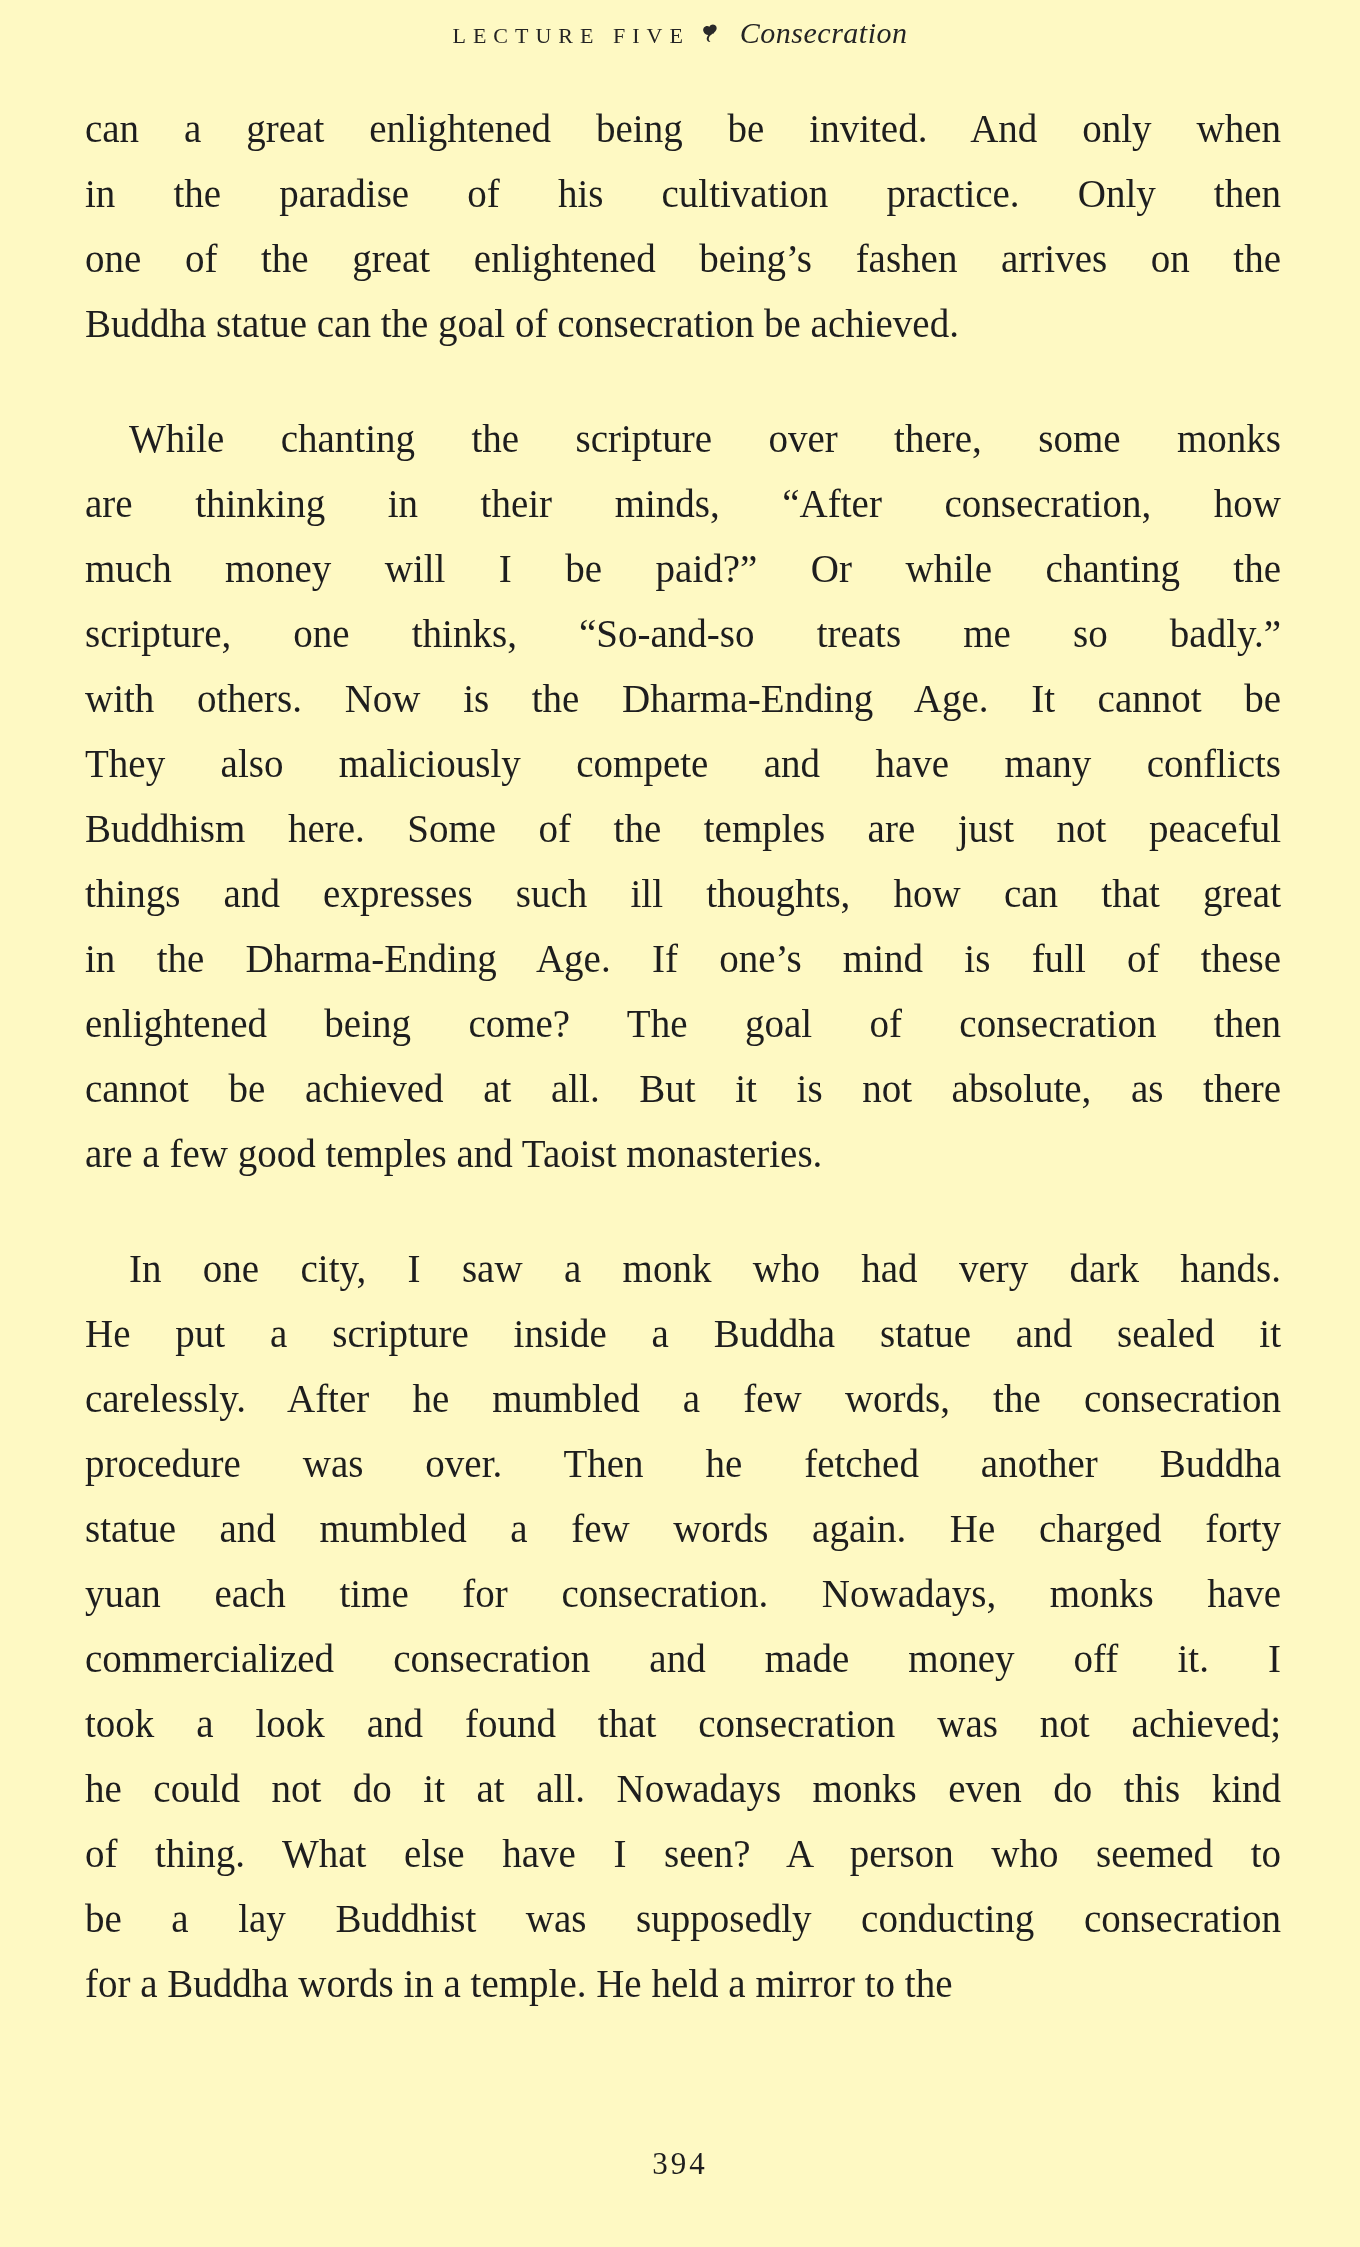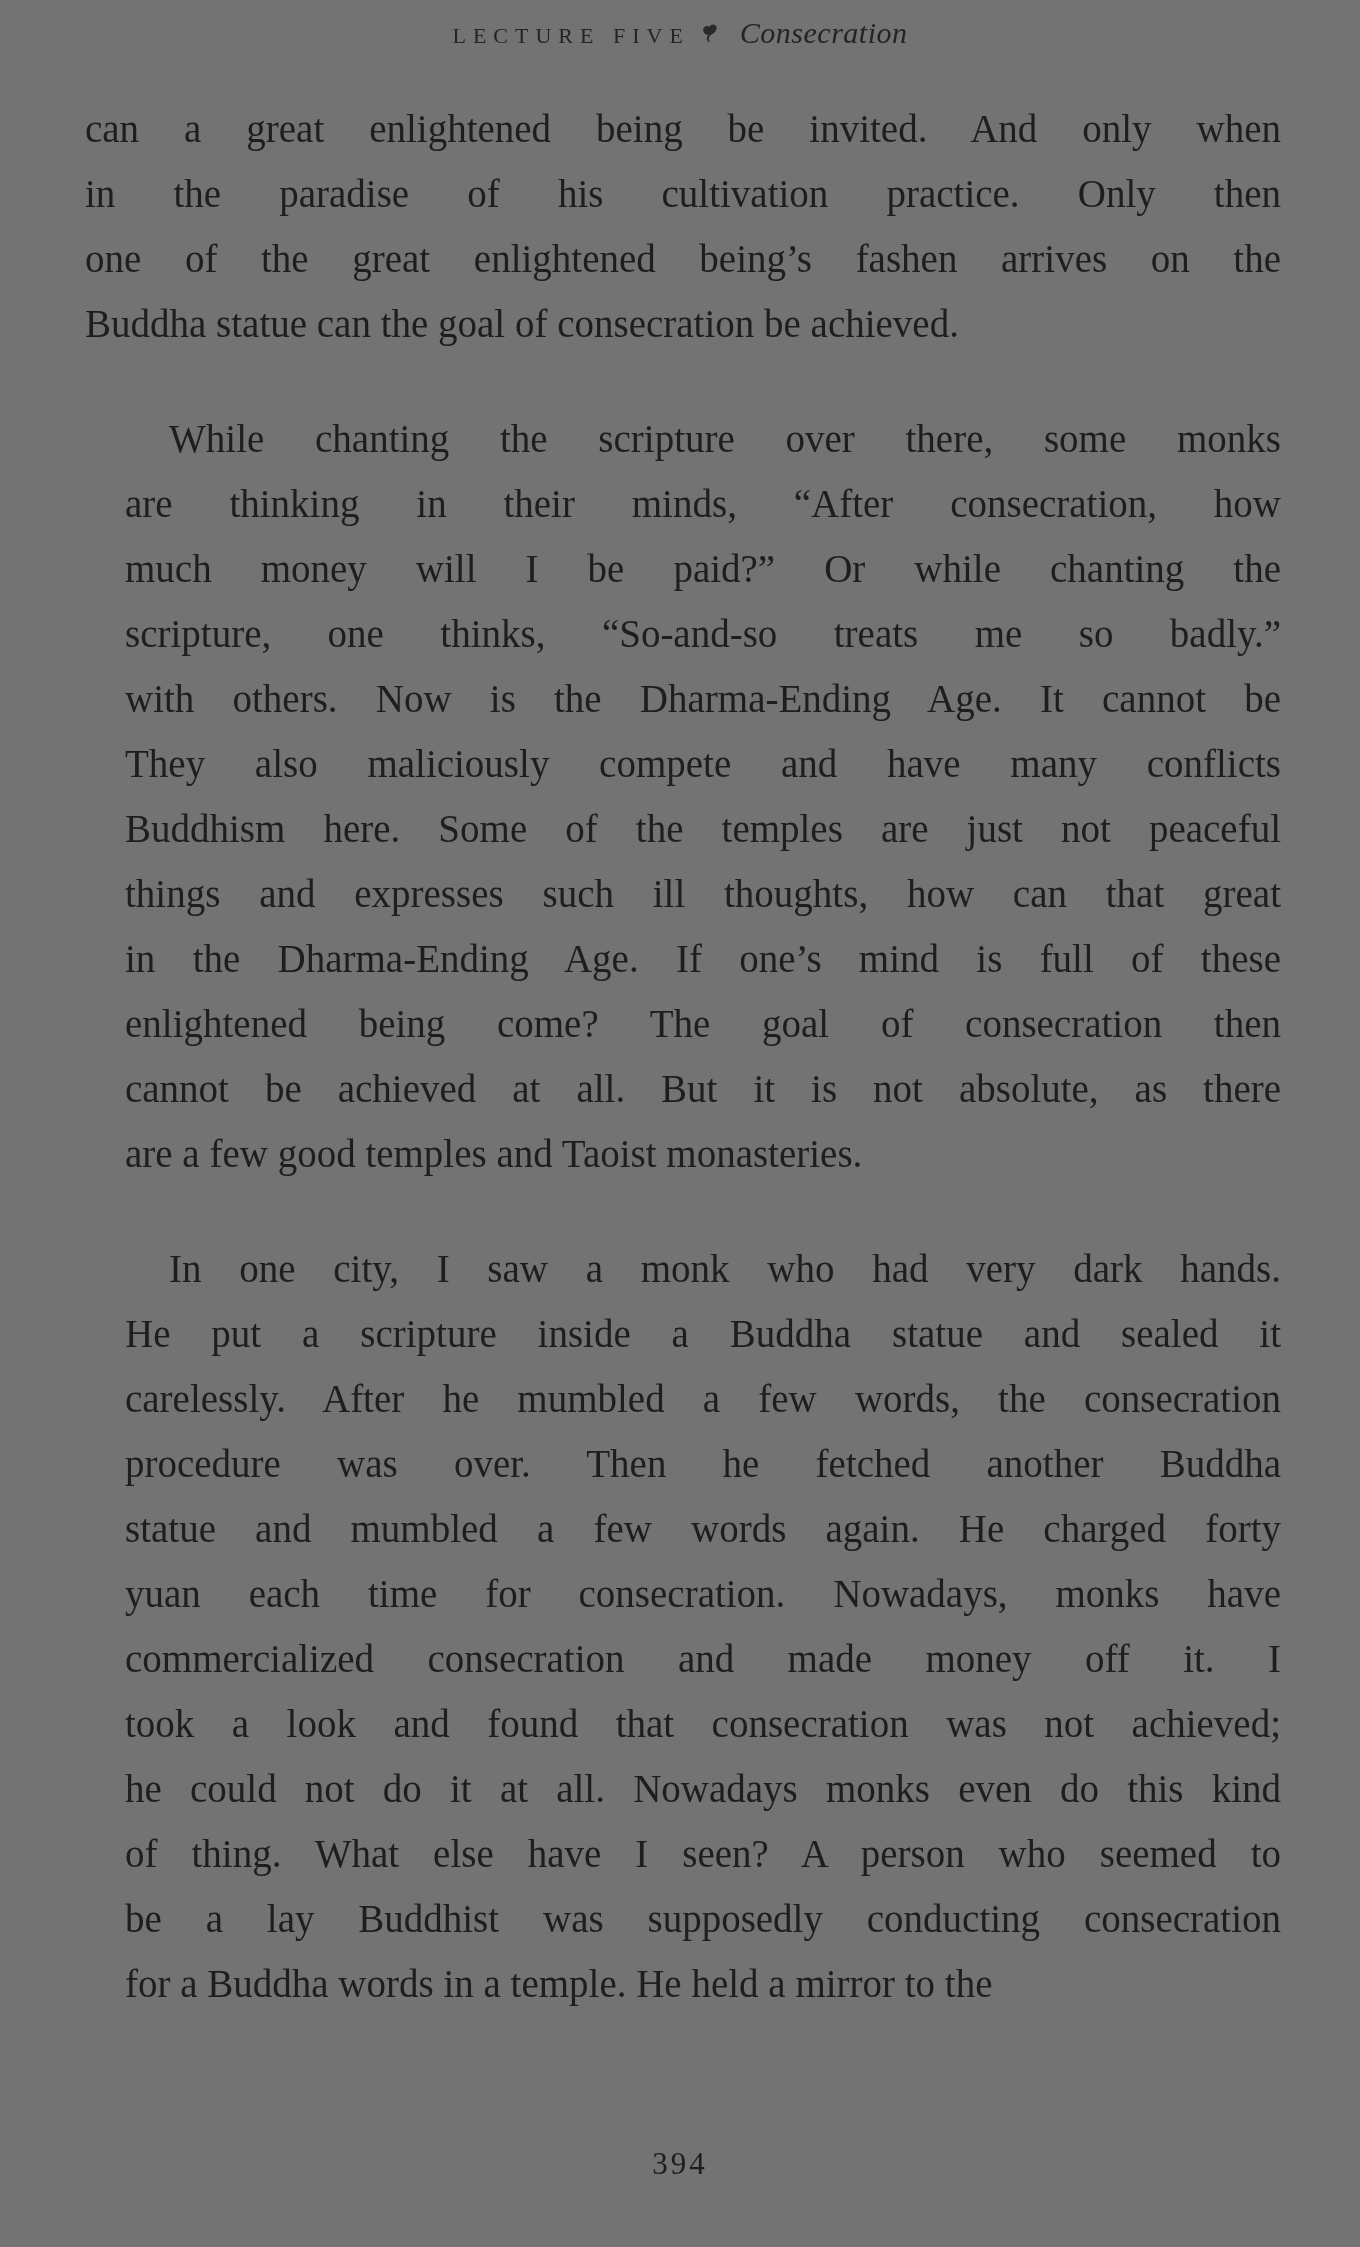--- a/index.html
+++ b/index.html
@@ -4,21 +4,21 @@
 <style>
   html, body {
     margin: 0;
     padding: 0;
     background: #ffffff;
   }
   .page {
     position: relative;
     width: 1360px;
     height: 2247px;
-    background: #737373;
+    background: #fef9c3;
     font-family: "Liberation Serif", "DejaVu Serif", serif;
     color: #1e1e1e;
     overflow: hidden;
   }
   .running-head {
     position: absolute;
     top: 16px;
     left: 0;
     width: 100%;
     text-align: center;
@@ -43,21 +43,20 @@
   .body-text {
     position: absolute;
     top: 96px;
     left: 85px;
     width: 1196px;
     font-size: 39px;
     line-height: 65px;
   }
   .para + .para {
     margin-top: 50px;
-    margin-left: 40px;
   }
   .line {
     text-align: justify;
     text-align-last: justify;
     overflow: hidden;
     height: 65px;
   }
   .line.last {
     text-align-last: left;
   }

